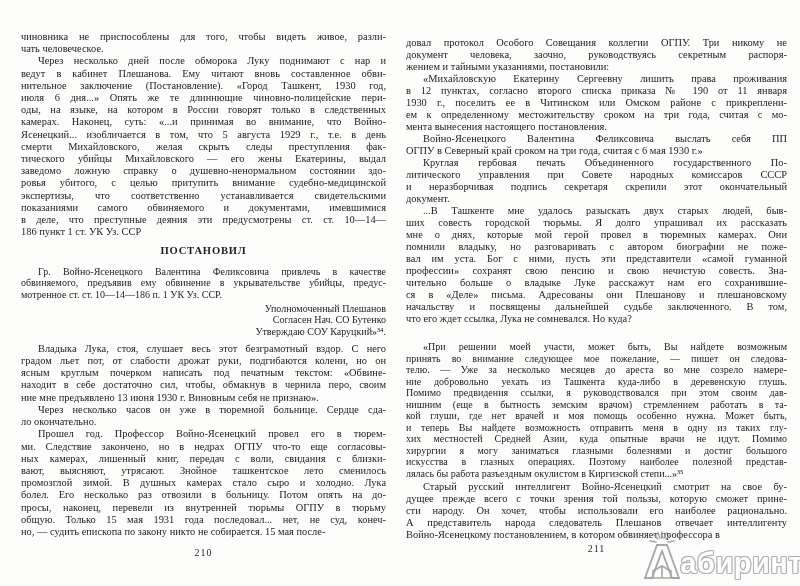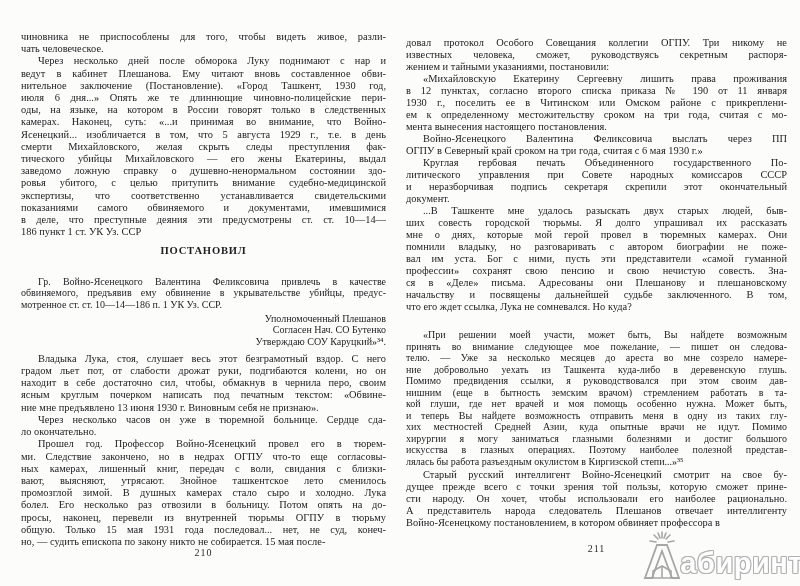--- a/index.html
+++ b/index.html
@@ -13,21 +13,21 @@
   }
   .spread { position:absolute; inset:0; }
   .page { position:absolute; overflow:hidden; }
   .page-left  { left:21px;  top:31px; width:365px; font-size:10.4px; line-height:12.2px; }
   .page-right { left:406px; top:37px; width:381px; font-size:10.4px; line-height:12.0px; }
 
   .line { text-align:justify; text-align-last:justify; }
   .line.last { text-align-last:left; }
   .line.indent { text-indent:17px; }
 
-  .block.heading { margin:7px 0 18px; letter-spacing:0.8px; }
+  .block.heading { margin:7px 0 8px; letter-spacing:0.8px; }
   .block.heading .line { text-align:center; text-align-last:center; font-weight:bold; font-size:10.6px; }
 
   .block.quote { font-size:10px; margin:2px 0; }
   .page-left  .block.quote { line-height:11.7px; }
   .page-right .block.quote { line-height:11.5px;margin-top:16px; }
 
   .block.signature { font-size:10px; line-height:11.7px; margin:2px 0 5px; }
   .block.signature .line { text-align:left; text-align-last:right; }
 
   .page-number {
@@ -98,22 +98,22 @@
         <div class="line last">мотренное ст. ст. 10—14—186 п. 1 УК Уз. ССР.</div>
       </div>
       <div class="block signature">
         <div class="line">Уполномоченный Плешанов</div>
         <div class="line">Согласен Нач. СО Бутенко</div>
         <div class="line last">Утверждаю СОУ Каруцкий»³⁴.</div>
       </div>
       <div class="block para">
         <div class="line indent">Владыка Лука, стоя, слушает весь этот безграмотный вздор. С него</div>
         <div class="line">градом льет пот, от слабости дрожат руки, подгибаются колени, но он</div>
+        <div class="line">ясным круглым почерком написать под печатным текстом: «Обвине-</div>
         <div class="line">находит в себе достаточно сил, чтобы, обмакнув в чернила перо, своим</div>
-        <div class="line">ясным круглым почерком написать под печатным текстом: «Обвине-</div>
         <div class="line last">ние мне предъявлено 13 июня 1930 г. Виновным себя не признаю».</div>
       </div>
       <div class="block para">
         <div class="line indent">Через несколько часов он уже в тюремной больнице. Сердце сда-</div>
         <div class="line last">ло окончательно.</div>
       </div>
       <div class="block para">
         <div class="line indent">Прошел год. Профессор Войно-Ясенецкий провел его в тюрем-</div>
         <div class="line">ми. Следствие закончено, но в недрах ОГПУ что-то еще согласовы-</div>
         <div class="line">ных камерах, лишенный книг, передач с воли, свидания с близки-</div>
@@ -122,47 +122,48 @@
         <div class="line">болел. Его несколько раз отвозили в больницу. Потом опять на до-</div>
         <div class="line">просы, наконец, перевели из внутренней тюрьмы ОГПУ в тюрьму</div>
         <div class="line">общую. Только 15 мая 1931 года последовал... нет, не суд, конеч-</div>
         <div class="line last">но, — судить епископа по закону никто не собирается. 15 мая после-</div>
       </div>
     </div>
 
   <div class="page page-right">
       <div class="block para">
         <div class="line">довал протокол Особого Совещания коллегии ОГПУ. Три никому не</div>
-        <div class="line">известных человека, сможет, руководствуясь секретным распоря-</div>
+        <div class="line">документ человека, заочно, руководствуясь секретным распоря-</div>
         <div class="line last">жением и тайными указаниями, постановили:</div>
       </div>
       <div class="block para">
         <div class="line indent">«Михайловскую Екатерину Сергеевну лишить права проживания</div>
         <div class="line">в 12 пунктах, согласно второго списка приказа № 190 от 11 января</div>
         <div class="line">1930 г., поселить ее в Читинском или Омском районе с прикреплени-</div>
         <div class="line">ем к определенному местожительству сроком на три года, считая с мо-</div>
         <div class="line last">мента вынесения настоящего постановления.</div>
       </div>
       <div class="block para">
-        <div class="line indent">Войно-Ясенецкого Валентина Феликсовича выслать через ПП</div>
+        <div class="line indent">Войно-Ясенецкого Валентина Феликсовича выслать себя ПП</div>
         <div class="line last">ОГПУ в Северный край сроком на три года, считая с 6 мая 1930 г.»</div>
       </div>
       <div class="block para">
         <div class="line indent">Круглая гербовая печать Объединенного государственного По-</div>
         <div class="line">литического управления при Совете народных комиссаров СССР</div>
         <div class="line">и неразборчивая подпись секретаря скрепили этот окончательный</div>
         <div class="line last">документ.</div>
       </div>
       <div class="block para">
         <div class="line indent">...В Ташкенте мне удалось разыскать двух старых людей, быв-</div>
         <div class="line">ших совесть городской тюрьмы. Я долго упрашивал их рассказать</div>
         <div class="line">мне о днях, которые мой герой провел в тюремных камерах. Они</div>
         <div class="line">помнили владыку, но разговаривать с автором биографии не поже-</div>
         <div class="line">вал им уста. Бог с ними, пусть эти представители «самой гуманной</div>
         <div class="line">профессии» сохранят свою пенсию и свою нечистую совесть. Зна-</div>
+        <div class="line">чительно больше о владыке Луке расскажут нам его сохранившие-</div>
         <div class="line">ся в «Деле» письма. Адресованы они Плешанову и плешановскому</div>
         <div class="line">начальству и посвящены дальнейшей судьбе заключенного. В том,</div>
         <div class="line last">что его ждет ссылка, Лука не сомневался. Но куда?</div>
       </div>
       <div class="block quote">
         <div class="line indent">«При решении моей участи, может быть, Вы найдете возможным</div>
         <div class="line">принять во внимание следующее мое пожелание, — пишет он следова-</div>
         <div class="line">телю. — Уже за несколько месяцев до ареста во мне созрело намере-</div>
         <div class="line">ние добровольно уехать из Ташкента куда-либо в деревенскую глушь.</div>
         <div class="line">Помимо предвидения ссылки, я руководствовался при этом своим дав-</div>

